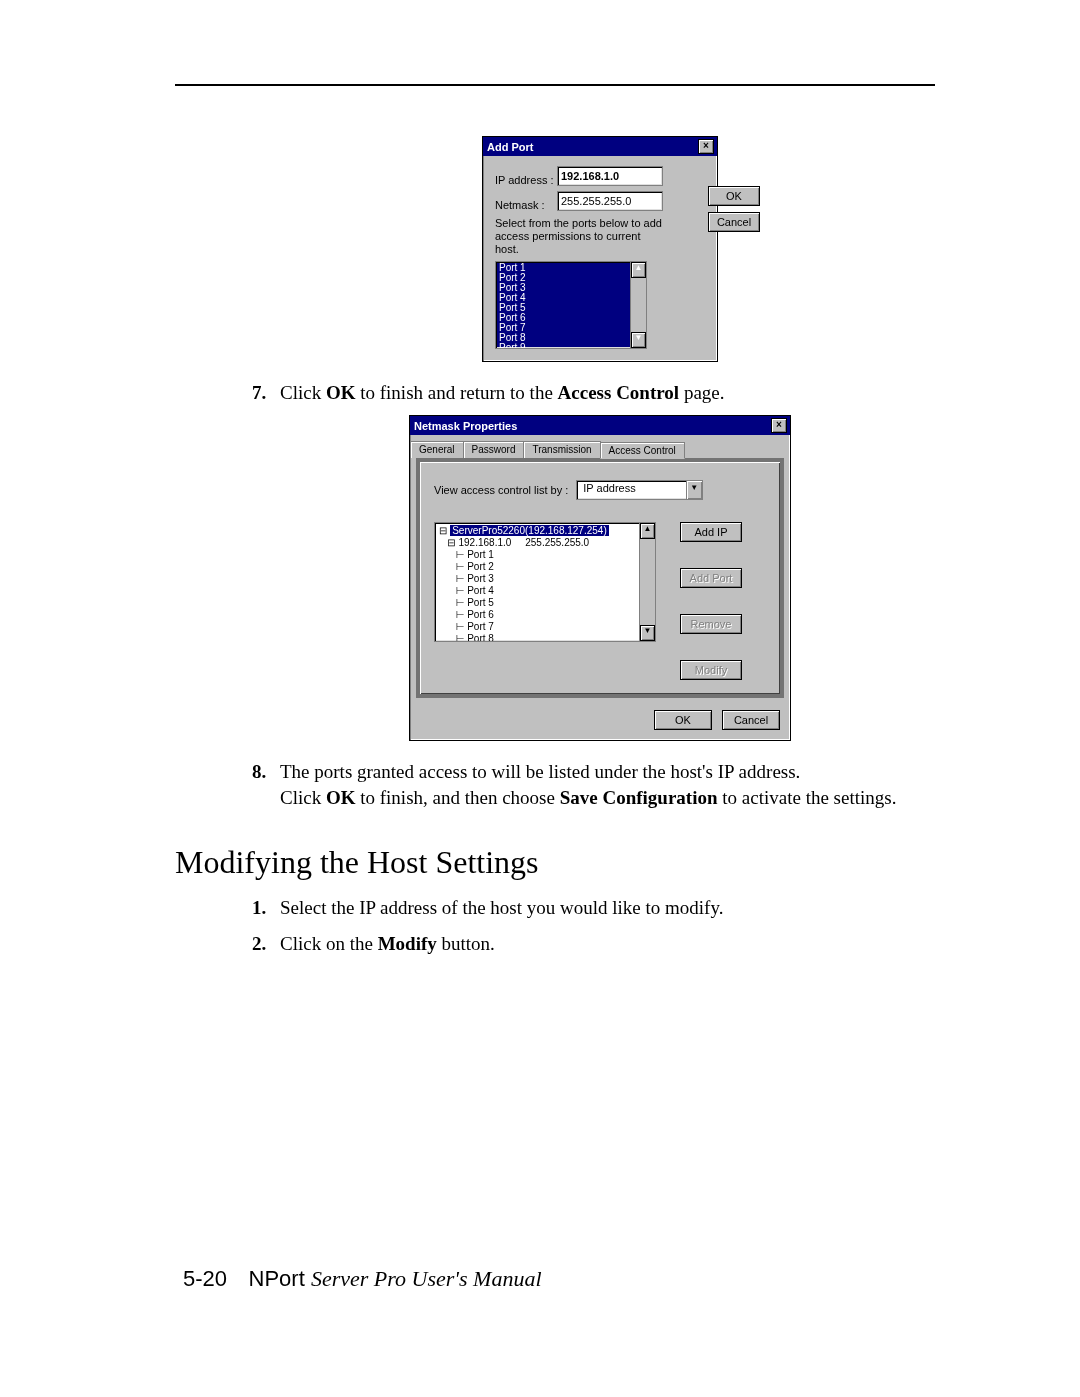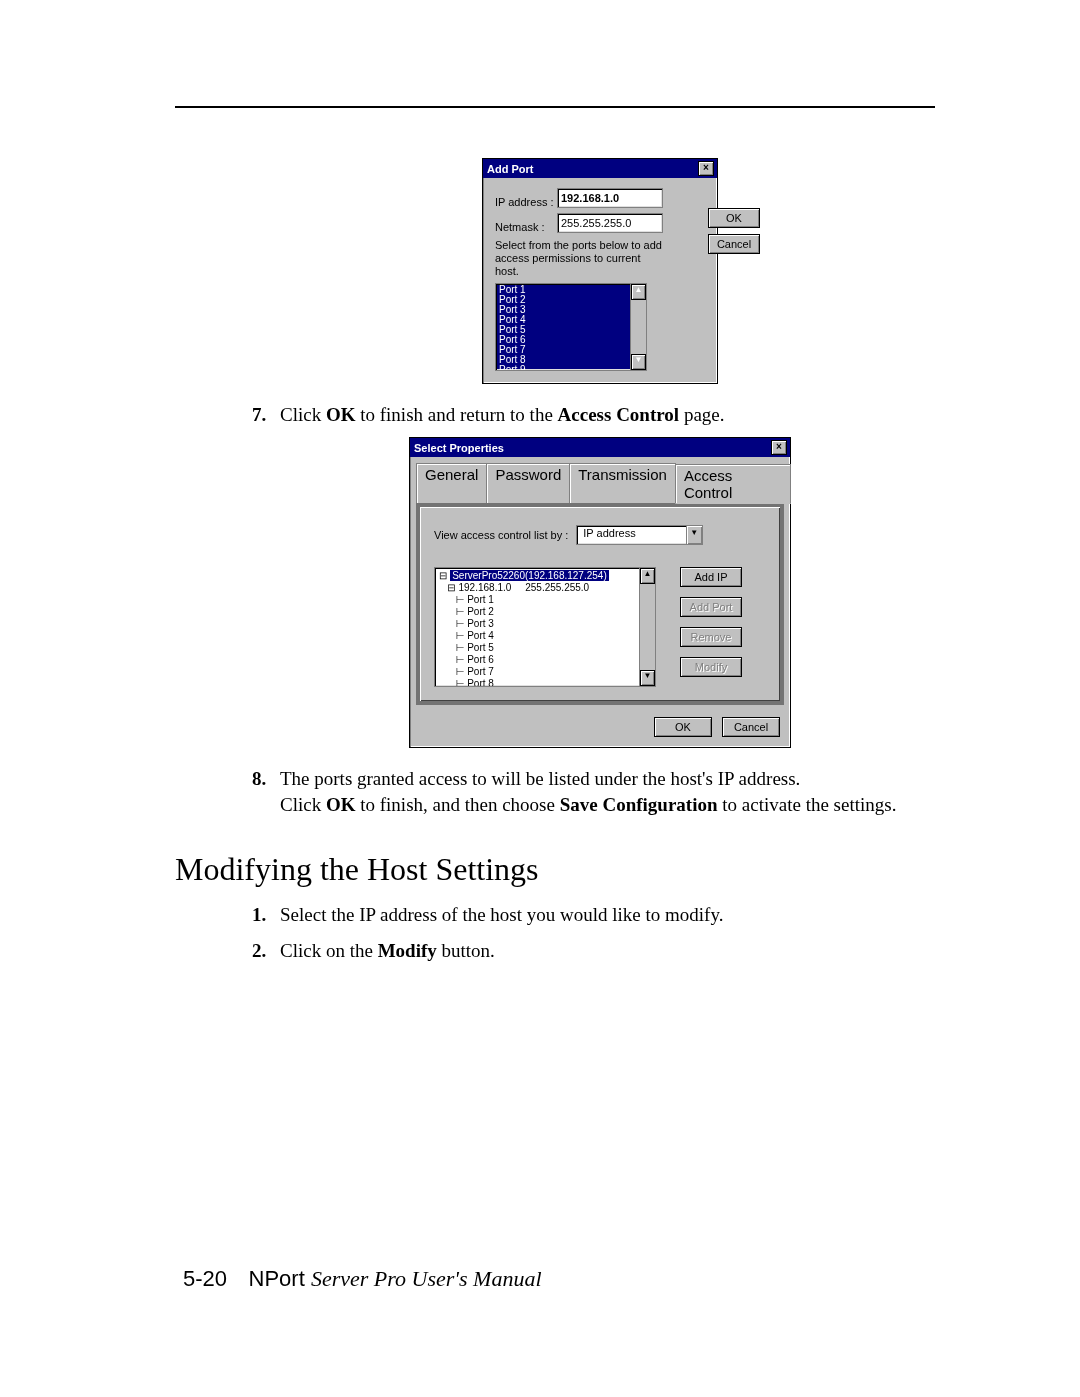--- a/index.html
+++ b/index.html
@@ -6,21 +6,21 @@
     margin: 0;
     background: #fff;
     font-family: "Times New Roman", serif;
     color: #000;
   }
   .page {
     width: 1080px;
     height: 1397px;
     position: relative;
     box-sizing: border-box;
-    padding: 106px 145px 0 175px;
+    padding: 84px 145px 0 175px;
   }
   .rule {
     border-top: 2px solid #000;
     margin-bottom: 50px;
   }
   .figwrap {
     display: flex;
     justify-content: center;
     margin: 0 0 18px 90px;
   }
@@ -147,22 +147,22 @@
   }
   .addport-left {
     flex: 1;
   }
 
   .servprop {
     width: 380px;
   }
   .tabs {
     display: flex;
-    margin: 6px 0 0 6px;
-    font-size: 15px;
+    margin: 6px 0 0 0;
+    font-size: 10px;
   }
   .tab {
     padding: 2px 8px;
     border: 1px solid #808080;
     border-bottom: none;
     background: #c0c0c0;
     margin-right: -1px;
     box-shadow: inset 1px 1px 0 #fff;
   }
   .tab.active {
@@ -233,21 +233,21 @@
     color: #fff;
     padding: 0 2px;
   }
   .treeline {
     white-space: pre;
     font-family: "MS Sans Serif", Arial, sans-serif;
   }
   .sidebtns {
     display: flex;
     flex-direction: column;
-    gap: 10px;
+    gap: 26px;
     margin-left: 24px;
   }
   .sidebtns .wbtn { width: 62px; }
   .dlgfooter {
     display: flex;
     justify-content: flex-end;
     gap: 10px;
     padding: 6px 10px 10px 0;
   }
   .dlgfooter .wbtn { width: 58px; }
@@ -340,21 +340,21 @@
   <div class="step">
     <div class="num">7.</div>
     <div class="txt">
       <span>Click </span><b>OK</b><span> to finish and return to the </span><b>Access Control</b><span> page.</span>
     </div>
   </div>
 
   <div class="figwrap" style="margin-left:90px">
     <div class="dialog servprop">
       <div class="titlebar">
-        <span>Select Properties</span>
+        <span>Netmask Properties</span>
         <div class="closebox">×</div>
       </div>
       <div class="tabs">
         <div class="tab">General</div>
         <div class="tab">Password</div>
         <div class="tab">Transmission</div>
         <div class="tab active">Access Control</div>
       </div>
       <div class="tabpanel">
         <div class="viewrow">

